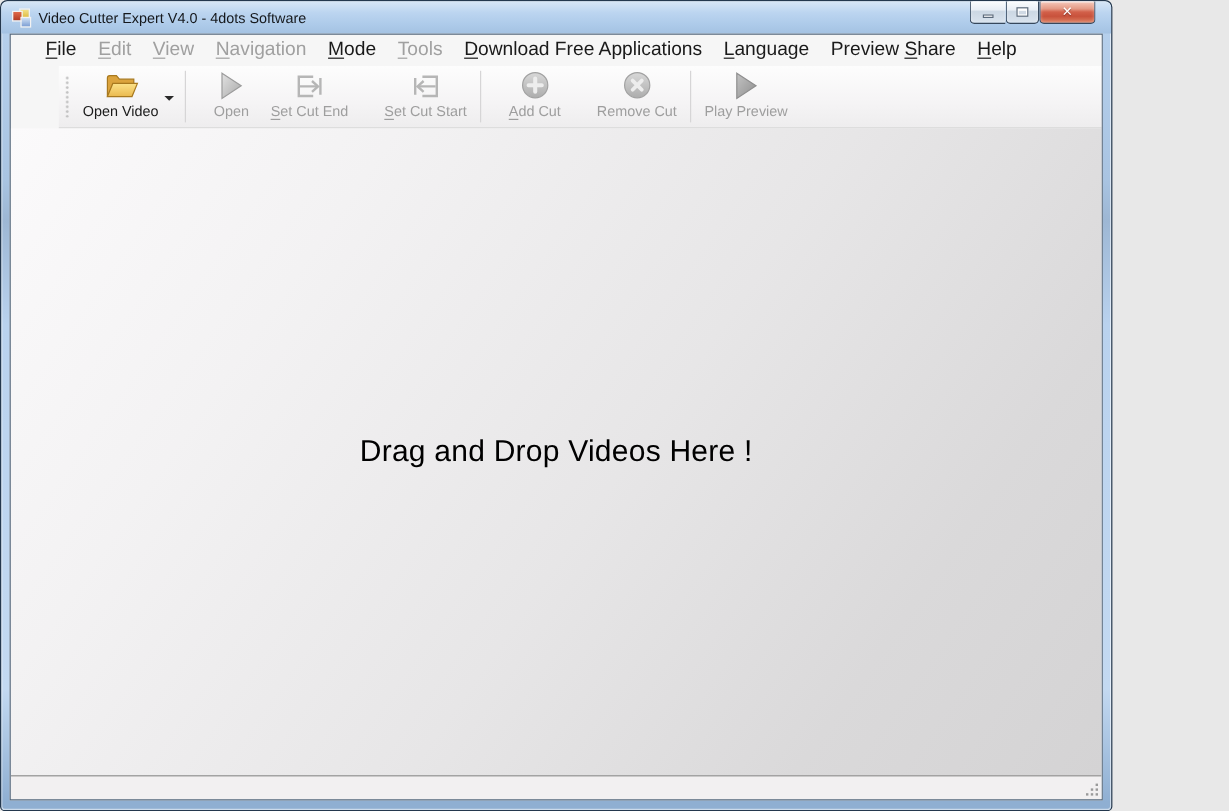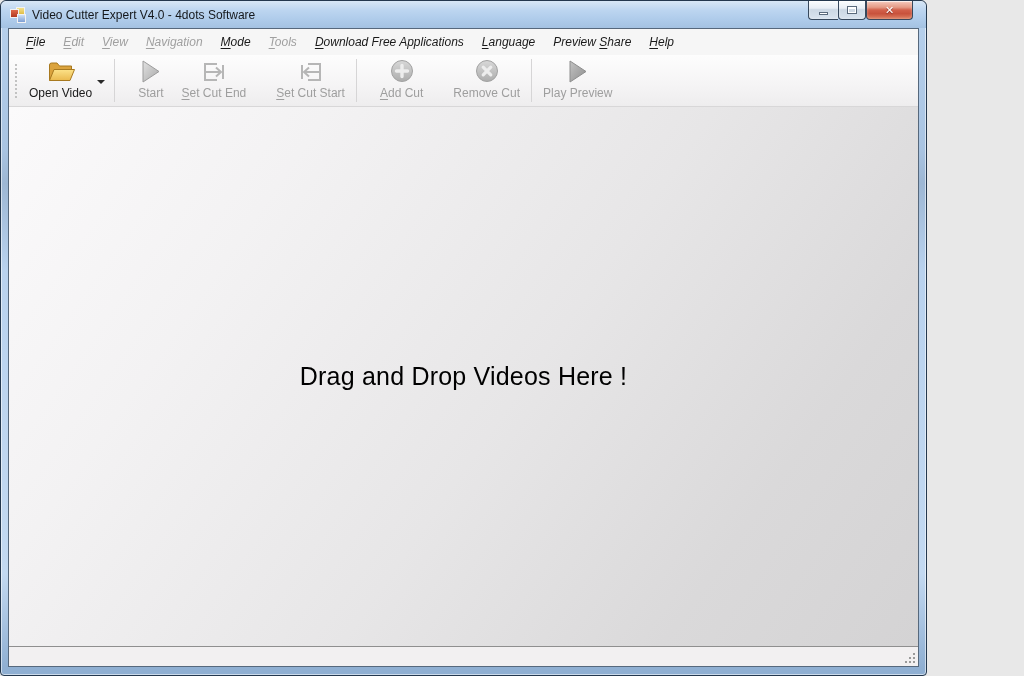--- a/index.html
+++ b/index.html
@@ -50,34 +50,35 @@
   .client{
     position:absolute; left:7px; right:7px; top:27px; bottom:8px;
     border:1px solid #56687c;
     background:#f6f6f6;
     display:flex; flex-direction:column; overflow:hidden;
   }
 
   
   .menubar{
     height:26px; flex:0 0 auto; background:#f6f6f6;
-    display:flex; align-items:stretch; padding-left:8px;
-    font-size:12px; color:#1a1a1a;font-style:italic;
+    display:flex; align-items:stretch; padding-left:20px;
+    font-size:16px; color:#1a1a1a;
   }
   .menu-item{ display:flex; align-items:center; padding:0 9px; cursor:default; white-space:nowrap; }
   .menu-item.disabled{ color:#a0a0a0; }
   .mn-key{ text-decoration:underline; text-underline-offset:2px; }
 
   
   .toolbar{
     height:52px; flex:0 0 auto;
     background:linear-gradient(180deg,#fdfdfd 0%,#f5f4f5 60%,#eeedee 100%);
     border-bottom:1px solid #d8d7d8;
     display:flex; align-items:stretch; padding:1px 0 1px 3px;
     font-size:12px;
+    margin-left:40px;
   }
   .tb-grip{ width:5px; margin:7px 2px 7px 1px;
     background-image:radial-gradient(circle,#c2c2c2 1px,transparent 1.2px);
     background-size:4px 4px; background-position:center top; background-repeat:repeat-y; }
   .tb-sep{ width:1px; background:#d6d5d6; margin:3px 2px; }
   .tb-btn{
     position:relative; display:flex; flex-direction:column; align-items:center; justify-content:flex-end;
     padding:3px 9px 5px; color:#1a1a1a; white-space:nowrap; cursor:default;
   }
   .tb-btn .tb-icon{ display:flex; align-items:center; justify-content:center; height:28px; margin-bottom:2px; }
@@ -196,21 +197,21 @@
           <svg width="23" height="25" viewBox="0 0 23 25">
             <defs>
                 <linearGradient id="playg" x1="0" y1="0" x2="1" y2="1">
               <stop offset="0" stop-color="#e2e2e2"></stop>
                   <stop offset="1" stop-color="#a8a8a8"></stop>
                 </linearGradient>
               </defs>
             <path d="M4 2 L20 12.5 L4 23 Z" fill="url(#playg)" stroke="#9c9c9c" stroke-width="1"></path>
           </svg>
         </span>
-        <span class="tb-label"><span class="mn-pre">Start</span><span class="mn-key"></span><span class="mn-post"></span></span>
+        <span class="tb-label"><span class="mn-pre">Open</span><span class="mn-key"></span><span class="mn-post"></span></span>
       </div>
 
       <div class="tb-btn disabled">
         <span class="tb-icon">
           <svg width="26" height="22" viewBox="0 0 26 22" fill="none" stroke="#b6b6b6" stroke-width="2">
             <path d="M16 3 H4 V19 H16"></path>
             <path d="M22 4 V18"></path>
             <path d="M5 11 H19"></path>
             <path d="M15 6.5 L20 11 L15 15.5"></path>
           </svg>

